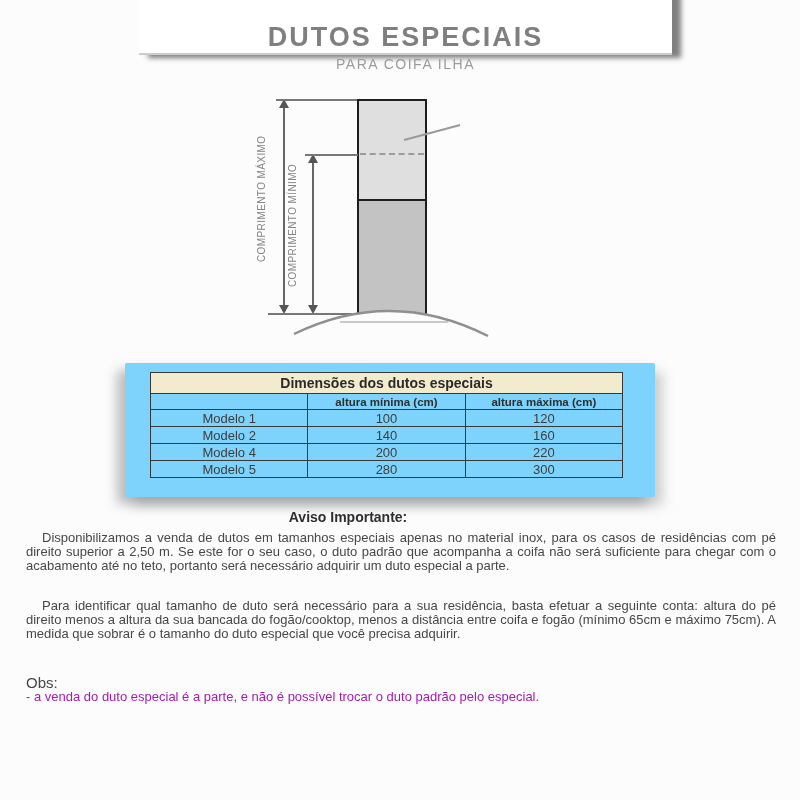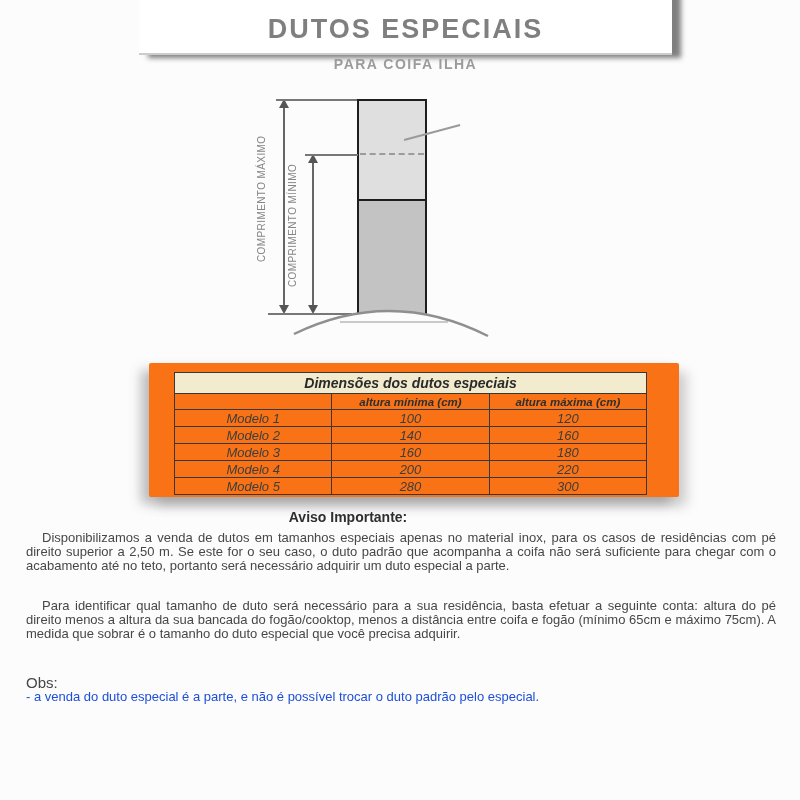--- a/index.html
+++ b/index.html
@@ -9,25 +9,25 @@
   }
   
   .title-box{
     position:absolute; left:139px; top:-14px; width:533px; height:64px;
     background:#ffffff; border-top:3px solid #a8a8a8; border-bottom:2px solid #cccccc;
     box-shadow:9px 3px 5px rgba(95,95,95,0.8);
     display:flex; align-items:flex-end; justify-content:center;
   }
   .title-text{
     font-size:27px; font-weight:bold; letter-spacing:2px; color:#7f7f7f;
-    padding-bottom:8px; white-space:nowrap;
+    padding-bottom:0; white-space:nowrap;
   }
   .subtitle{
     position:absolute; left:139px; top:56px; width:533px; text-align:center;
-    font-size:14px; font-weight:bold; letter-spacing:1.5px; color:#9b9b9b;
+    font-size:14px; font-weight:normal; letter-spacing:1.5px; color:#9b9b9b;
   }
   
   .duct-upper{
     position:absolute; left:357px; top:99px; width:70px; height:102px;
     background:#dfdfdf; border:2px solid #1e1e1e; box-sizing:border-box;
   }
   .duct-lower{
     position:absolute; left:357px; top:201px; width:70px; height:120px;
     background:#c3c3c3; border-left:2px solid #1e1e1e; border-right:2px solid #1e1e1e;
     box-sizing:border-box;
@@ -56,24 +56,23 @@
     position:absolute; left:404px; top:139px; width:58px; height:1.5px;
     background:#9a9a9a; transform:rotate(-15deg); transform-origin:0 50%;
   }
   .duct-label{
     position:absolute; left:464px; top:114px; font-size:14px; font-weight:bold;
     color:#404040; line-height:17px;
   }
   .hood-svg{ position:absolute; left:262px; top:292px; }
   
   .table-card{
-    position:absolute; left:149px; top:363px; width:530px; height:134px;
-    background:#f97316; border-radius:2px;
+    position:absolute; left:125px; top:363px; width:530px; height:134px;
+    background:#7dd3fc; border-radius:2px;
     box-shadow:-8px 7px 12px rgba(110,110,110,0.45), 8px 9px 12px rgba(110,110,110,0.3);
-    font-style:italic;
   }
   table.dim{
     position:absolute; left:25px; top:9px; width:473px;
     border-collapse:collapse; table-layout:fixed;
   }
   table.dim th, table.dim td{
     border:1.5px solid #383838; padding:0; text-align:center; overflow:hidden;
   }
   .tbl-title{
     background:#f2ebce; font-size:14px; font-weight:bold; color:#2a2a2a; height:20px;
@@ -85,21 +84,21 @@
     position:absolute; left:0; top:509px; width:696px; text-align:center;
     font-size:14px; font-weight:bold; color:#2e2e2e;
   }
   .para{
     position:absolute; left:26px; width:750px; font-size:13px; line-height:14px;
     color:#474747; text-align:justify; text-indent:16px; margin:0;
   }
   .para-1{ top:531px; }
   .para-2{ top:599px; }
   .obs-label{ position:absolute; left:26px; top:674px; font-size:15px; color:#474747; }
-  .obs-item{ position:absolute; left:26px; width:750px; font-size:13px; color:#1d4ed8; }
+  .obs-item{ position:absolute; left:26px; width:750px; font-size:13px; color:#a21caf; }
   .obs-item-1{ top:689px; }
   .obs-item-2{ top:716px; }
 </style>
 </head>
 <body>
 
 <div class="page">
 
   <div class="title-box">
     <div class="title-text">DUTOS ESPECIAIS</div>
@@ -148,25 +147,20 @@
         <td class="tbl-cell">Modelo 1</td>
         <td class="tbl-cell">100</td>
         <td class="tbl-cell">120</td>
       </tr>
       <tr>
         <td class="tbl-cell">Modelo 2</td>
         <td class="tbl-cell">140</td>
         <td class="tbl-cell">160</td>
       </tr>
       <tr>
-        <td class="tbl-cell">Modelo 3</td>
-        <td class="tbl-cell">160</td>
-        <td class="tbl-cell">180</td>
-      </tr>
-      <tr>
         <td class="tbl-cell">Modelo 4</td>
         <td class="tbl-cell">200</td>
         <td class="tbl-cell">220</td>
       </tr>
       <tr>
         <td class="tbl-cell">Modelo 5</td>
         <td class="tbl-cell">280</td>
         <td class="tbl-cell">300</td>
       </tr>
     </tbody>

